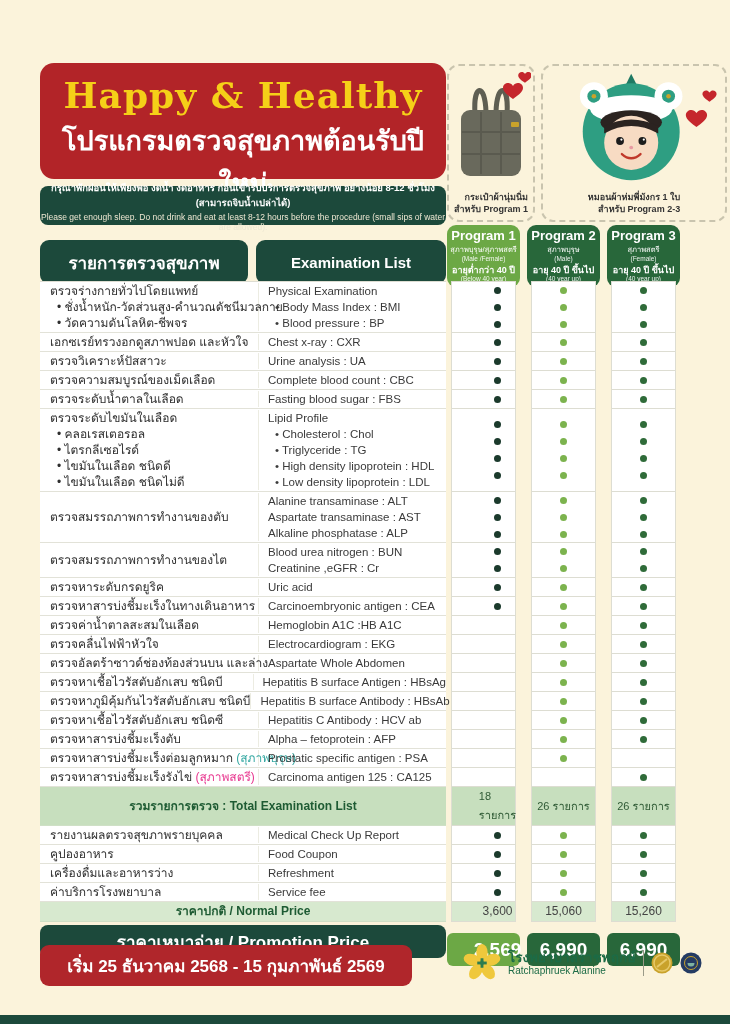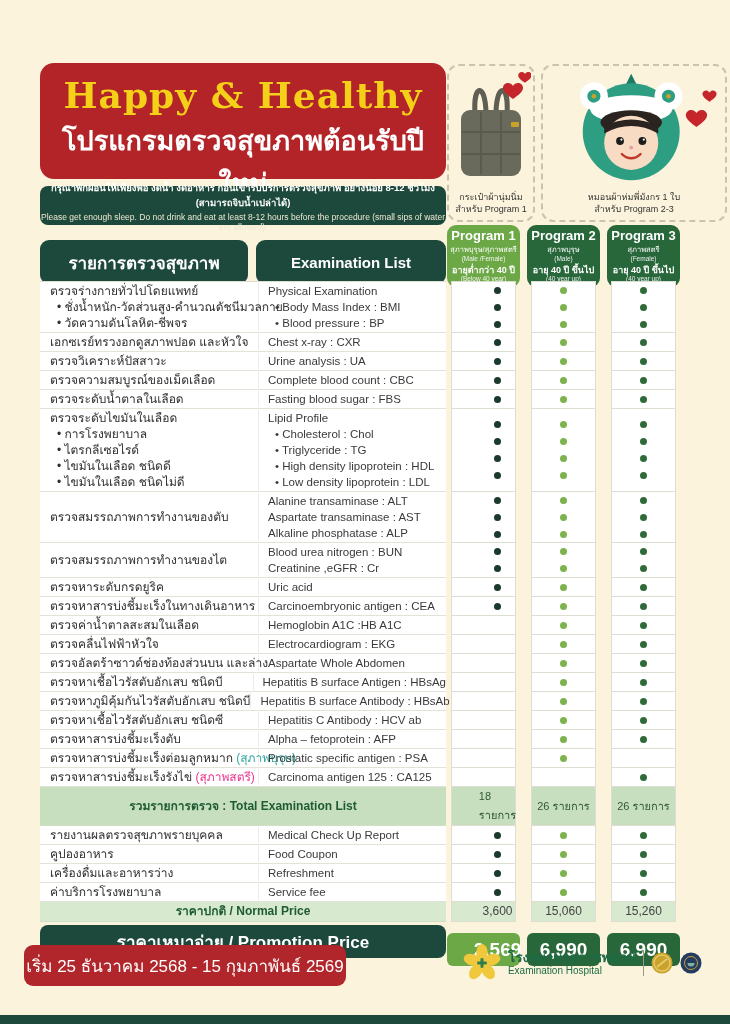--- a/index.html
+++ b/index.html
@@ -16,21 +16,21 @@
   .note{position:absolute;left:40px;top:186px;width:406px;height:39px;background:var(--dark-green,#1C493B);
         border-radius:8px;color:#fff;display:flex;flex-direction:column;justify-content:center;text-align:center;gap:2px;}
   .note-th{font-size:9.5px;font-weight:bold;}
   .note-en{font-size:8.5px;color:#EDE7D2;}
 
   
   .gift{position:absolute;top:64px;height:158px;border:2px dashed #C9C4AE;border-radius:12px;box-sizing:border-box;
         display:flex;flex-direction:column;align-items:center;justify-content:space-between;padding:6px 2px 5px;}
   .gift1{left:447px;width:88px;}
   .gift2{left:541px;width:186px;}
-  .gift-cap{font-size:9px;color:#333;text-align:center;line-height:12px;font-weight:normal;}
+  .gift-cap{font-size:9px;color:#333;text-align:right;line-height:12px;font-weight:bold;}
 
   
   .program-box{position:absolute;top:225px;width:73px;height:62px;border-radius:9px;color:#fff;text-align:center;
                display:flex;flex-direction:column;justify-content:center;line-height:1.15;}
   .p1{left:447px;} .p2{left:527px;} .p3{left:607px;}
   .pb-name{font-size:13px;font-weight:bold;}
   .pb-th{font-size:7.5px;margin-top:2px;white-space:nowrap;}
   .pb-en{font-size:6.5px;opacity:.9;}
   .pb-age{font-size:9px;font-weight:bold;margin-top:3px;white-space:nowrap;}
   .pb-agee{font-size:6.5px;opacity:.9;}
@@ -62,22 +62,22 @@
   .total-bg{background:#C7DFBE;}
   .normal-bg{background:#D7E9CF;}
   .cnt{font-weight:normal;font-size:11px;color:#2F5A35;gap:0;}
   .val{font-weight:normal;font-size:12px;color:#444;gap:0;}
   .promo-bar{background:var(--dark-green,#1C493B);color:#fff;font-weight:bold;font-size:17px;border-radius:8px;
              margin-top:3px;height:33px;display:flex;align-items:center;justify-content:center;border:none;}
   .promo-price{margin:11px -4px 0;border-radius:6px;color:#fff;font-weight:bold;font-size:19px;height:33px;
                display:flex;align-items:center;justify-content:center;border:none;gap:0;}
 
   
-  .date-box{position:absolute;left:24px;top:945px;width:322px;height:41px;background:#B0262B;border-radius:9px;
-            color:#fff;font-size:17px;font-weight:normal;display:flex;align-items:center;justify-content:center;}
+  .date-box{position:absolute;left:40px;top:945px;width:372px;height:41px;background:#B0262B;border-radius:9px;
+            color:#fff;font-size:17px;font-weight:bold;display:flex;align-items:center;justify-content:center;}
   .logo{position:absolute;right:28px;top:944px;display:flex;align-items:center;gap:7px;}
   .hosp{line-height:1.12;}
   .hosp-th{font-size:13.5px;font-weight:bold;color:#1C6B46;}
   .hosp-en{font-size:10px;color:#1C6B46;}
   .vdiv{width:1px;height:26px;background:#9A9A88;}
   .bottom-bar{position:absolute;left:0;bottom:0;width:730px;height:9px;background:var(--dark-green,#1C493B);}
 </style>
 </head>
 <body>
 
@@ -258,21 +258,21 @@
       </div>
       <div class="dcell c2">
         <div class="dot" style="background: rgb(124, 179, 78);"></div>
       </div>
       <div class="dcell c3">
         <div class="dot" style="background: rgb(47, 107, 57);"></div>
       </div>
       <div class="text-cell cell">
         <div class="th-col">
           <div class="line">ตรวจระดับไขมันในเลือด</div>
-          <div class="line ind">• การโรงพยาบาล</div>
+          <div class="line ind">• คลอเรสเตอรอล</div>
           <div class="line ind">• ไตรกลีเซอไรด์</div>
           <div class="line ind">• ไขมันในเลือด ชนิดดี</div>
           <div class="line ind">• ไขมันในเลือด ชนิดไม่ดี</div>
         </div>
         <div class="en-col">
           <div class="line">Lipid Profile</div>
           <div class="line ind">• Cholesterol : Chol</div>
           <div class="line ind">• Triglyceride : TG</div>
           <div class="line ind">• High density lipoprotein : HDL</div>
           <div class="line ind">• Low density lipoprotein : LDL</div>
@@ -598,21 +598,21 @@
         <ellipse cx="20" cy="9" rx="6" ry="9" transform="rotate(72 20 20)"></ellipse>
         <ellipse cx="20" cy="9" rx="6" ry="9" transform="rotate(144 20 20)"></ellipse>
         <ellipse cx="20" cy="9" rx="6" ry="9" transform="rotate(216 20 20)"></ellipse>
         <ellipse cx="20" cy="9" rx="6" ry="9" transform="rotate(288 20 20)"></ellipse>
       </g>
       <rect x="18.5" y="15" width="3" height="10" fill="#2E7D4F"></rect>
       <rect x="15" y="18.5" width="10" height="3" fill="#2E7D4F"></rect>
     </svg>
     <div class="hosp">
       <div class="hosp-th">โรงพยาบาลราชพฤกษ์</div>
-      <div class="hosp-en">Examination Hospital</div>
+      <div class="hosp-en">Ratchaphruek Alanine</div>
     </div>
     <div class="vdiv"></div>
     <svg width="22" height="22" viewBox="0 0 22 22">
       <circle cx="11" cy="11" r="10.5" fill="#C9A22B"></circle>
       <circle cx="11" cy="11" r="8" fill="none" stroke="#E6C96A" stroke-width="1.5"></circle>
       <line x1="6" y1="15" x2="16" y2="7" stroke="#E6C96A" stroke-width="2"></line>
     </svg>
     <svg width="22" height="22" viewBox="0 0 22 22">
       <circle cx="11" cy="11" r="10.5" fill="#243B63"></circle>
       <circle cx="11" cy="11" r="6.5" fill="none" stroke="#C9A22B" stroke-width="1"></circle>

